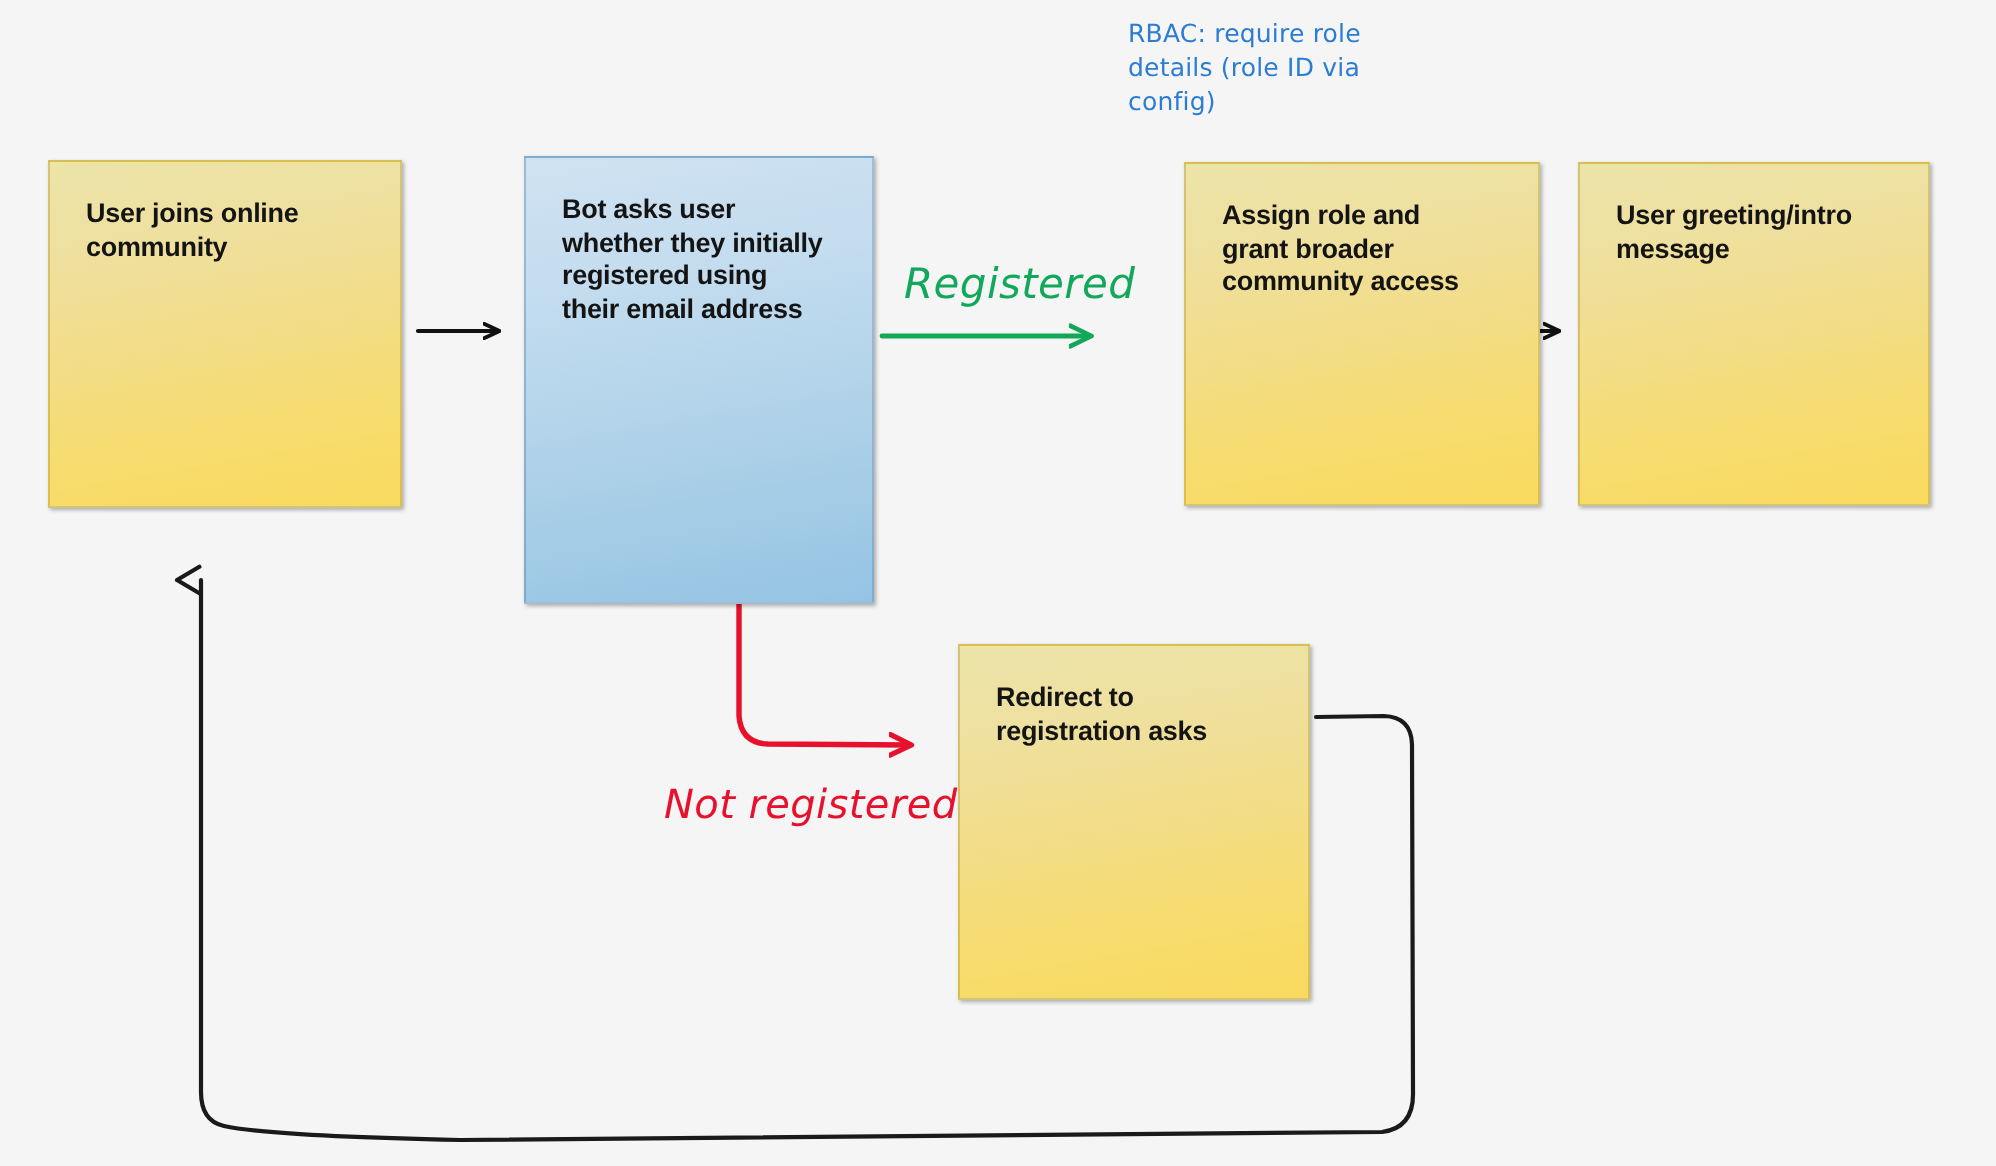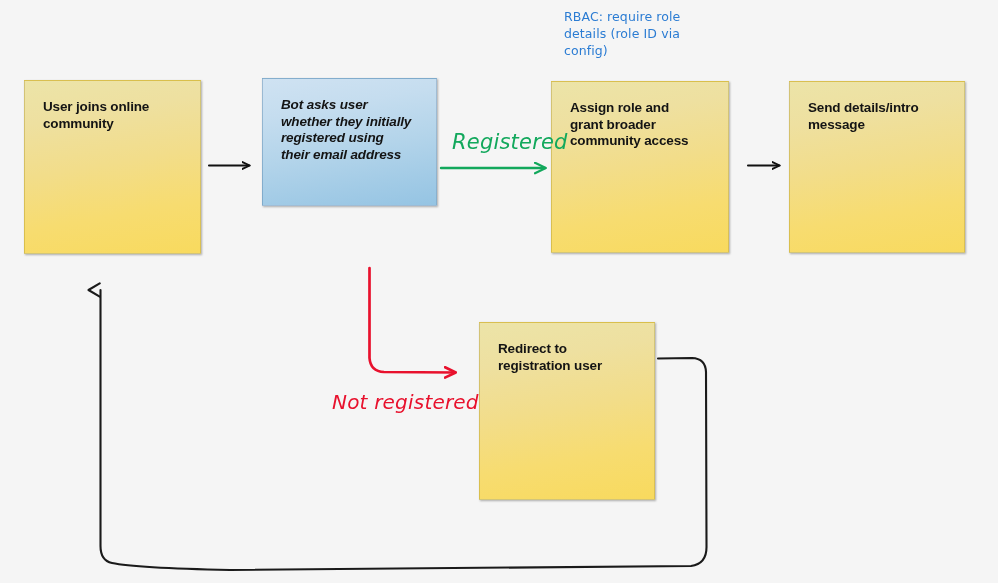--- a/index.html
+++ b/index.html
@@ -116,41 +116,41 @@
                Q707,564 691,566 L230,570 Q135,568 112,563
                Q100.5,560.5 100.5,546 L100.5,290" fill="none" stroke="#1a1a1a" stroke-width="2.1" stroke-linecap="round" stroke-linejoin="round" marker-end="url(#arrow-loop)"></path>
     </g>
   </svg>
 
   <div class="note yellow" style="left:24px; top:80px; width:177px; height:174px;">
     <span class="note-text">User joins online
 community</span>
   </div>
 
-  <div class="note blue" style="left:262px; top:78px; width:175px; height:128px;font-style:italic;">
+  <div class="note blue" style="left:262px; top:78px; width:175px; height:224px;">
     <span class="note-text">Bot asks user
 whether they initially
 registered using
 their email address</span>
   </div>
 
-  <div class="note yellow" style="left:551px; top:81px; width:178px; height:172px;">
+  <div class="note yellow" style="left:592px; top:81px; width:178px; height:172px;">
     <span class="note-text">Assign role and
 grant broader
 community access</span>
   </div>
 
   <div class="note yellow" style="left:789px; top:81px; width:176px; height:172px;">
-    <span class="note-text">Send details/intro
+    <span class="note-text">User greeting/intro
 message</span>
   </div>
 
   <div class="note yellow" style="left:479px; top:322px; width:176px; height:178px;">
     <span class="note-text">Redirect to
-registration user</span>
+registration asks</span>
   </div>
 
   <div class="hand-label label-registered" style="left:452px; top:130px; color:#12a85c;">Registered</div>
 
   <div class="hand-label label-notreg" style="left:332px; top:390px; color:#e8112d;">Not registered</div>
 
   <div class="hand-label label-rbac" style="left:564px; top:8px; width:150px; color:#2b7cd3;">RBAC: require role
 details (role ID via
 config)</div>
 

